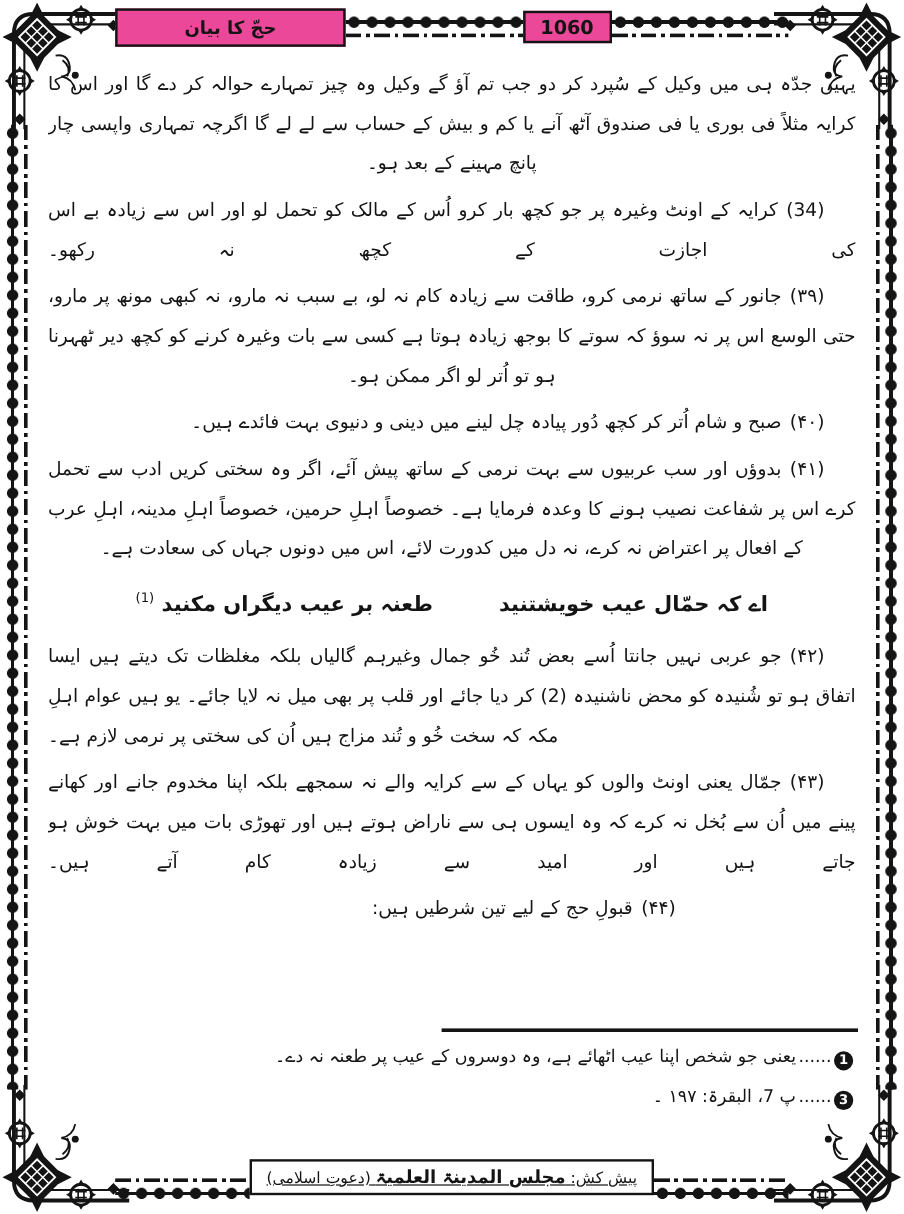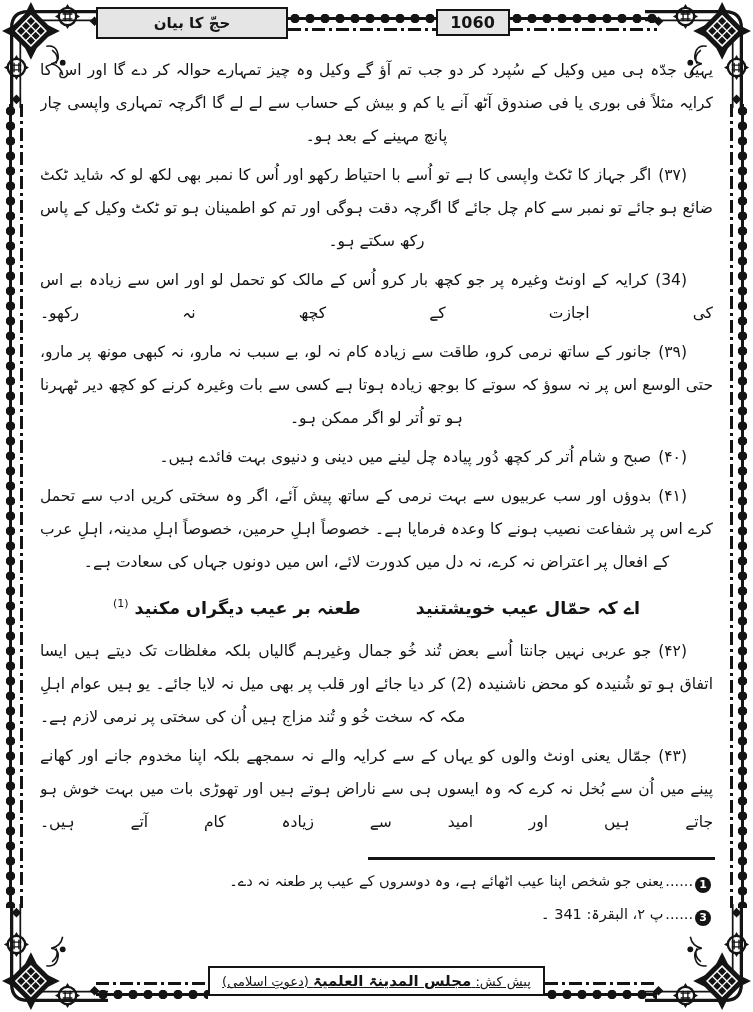--- a/index.html
+++ b/index.html
@@ -24,21 +24,21 @@
   .beads-h{height:11px;
     background-image:radial-gradient(circle at 7px 5.5px,#141414 4.4px,transparent 5px),
       linear-gradient(0deg,transparent 4px,#141414 4px 7px,transparent 7px);
     background-size:15px 11px,100% 11px;background-repeat:repeat-x;}
   .dash-h{height:3px;
     background:repeating-linear-gradient(90deg,#141414 0 13px,transparent 13px 17px,#141414 17px 20px,transparent 20px 24px);}
   
   .header{position:absolute;top:5px;left:96px;right:96px;height:38px;display:flex;direction:rtl;align-items:flex-start;}
   .chain{flex:1;min-width:18px;display:flex;flex-direction:column;margin-top:8px;}
   .chain .dash-h{margin-top:4px;}
-  .box{border:2px solid #141414;background:#e5e5e5;text-align:center;}
+  .box{border:2px solid #141414;background:#ec4899;text-align:center;}
   .bahar-box{flex:none;margin-top:2px;padding:3px 10px;font-weight:bold;font-size:14px;}
   .pageno-box{flex:none;margin-top:4px;width:70px;padding:2px 0;font-weight:bold;font-size:16px;direction:ltr;}
   .hajj-box{flex:none;margin-top:2px;width:188px;padding:5px 0;border-width:2.5px;font-weight:bold;font-size:15px;}
   
   .body-text{position:absolute;top:54px;left:40px;right:40px;bottom:160px;overflow:hidden;
     font-size:15.5px;line-height:33px;text-align:justify;}
   .para{margin:0 0 6px;}
   .indent{text-indent:26px;}
   .last-center{text-align-last:center;}
   .last-left{text-align-last:left;}
@@ -121,21 +121,20 @@
     <div class="box pageno-box">1060</div>
     <div class="chain">
         <div class="beads-h"></div>
         <div class="dash-h"></div>
       </div>
     <div class="box hajj-box">حجّ کا بیان</div>
   </div>
 
   <div class="body-text">
     <p class="para last-center"><span>یہیں جدّہ ہی میں وکیل کے سُپرد کر دو جب تم آؤ گے وکیل وہ چیز تمہارے حوالہ کر دے گا اور اس کا کرایہ مثلاً فی بوری یا فی صندوق آٹھ آنے یا کم و بیش کے حساب سے لے لے گا اگرچہ تمہاری واپسی چار پانچ مہینے کے بعد ہو۔</span></p>
-    <p class="para indent last-center"><span class="pnum">(۳۷)</span><span>اگر جہاز کا ٹکٹ واپسی کا ہے تو اُسے با احتیاط رکھو اور اُس کا نمبر بھی لکھ لو کہ شاید ٹکٹ ضائع ہو جائے تو نمبر سے کام چل جائے گا اگرچہ دقت ہوگی اور تم کو اطمینان ہو تو ٹکٹ وکیل کے پاس رکھ سکتے ہو۔</span></p>
     <p class="para indent last-justify"><span class="pnum">(34)</span><span>کرایہ کے اونٹ وغیرہ پر جو کچھ بار کرو اُس کے مالک کو تحمل لو اور اس سے زیادہ بے اس کی اجازت کے کچھ نہ رکھو۔</span></p>
     <p class="para indent last-center"><span class="pnum">(۳۹)</span><span>جانور کے ساتھ نرمی کرو، طاقت سے زیادہ کام نہ لو، بے سبب نہ مارو، نہ کبھی مونھ پر مارو، حتی الوسع اس پر نہ سوؤ کہ سوتے کا بوجھ زیادہ ہوتا ہے کسی سے بات وغیرہ کرنے کو کچھ دیر ٹھہرنا ہو تو اُتر لو اگر ممکن ہو۔</span></p>
     <p class="para indent"><span class="pnum">(۴۰)</span><span>صبح و شام اُتر کر کچھ دُور پیادہ چل لینے میں دینی و دنیوی بہت فائدے ہیں۔</span></p>
     <p class="para indent last-center"><span class="pnum">(۴۱)</span><span>بدوؤں اور سب عربیوں سے بہت نرمی کے ساتھ پیش آئے، اگر وہ سختی کریں ادب سے تحمل کرے اس پر شفاعت نصیب ہونے کا وعدہ فرمایا ہے۔ خصوصاً اہلِ حرمین، خصوصاً اہلِ مدینہ، اہلِ عرب کے افعال پر اعتراض نہ کرے، نہ دل میں کدورت لائے، اس میں دونوں جہاں کی سعادت ہے۔</span></p>
 
     <div class="couplet">
       <span>اے کہ حمّال عیب خویشتنید</span><span class="couplet-gap"></span><span>طعنہ بر عیب دیگراں مکنید</span>
       <sup class="marker">(1)</sup>
     </div>
 
@@ -144,21 +143,21 @@
     <p class="para center-line"><span class="pnum">(۴۴)</span><span>قبولِ حج کے لیے تین شرطیں ہیں:</span></p>
 
   </div>
 
   <div class="fn-sep"></div>
   <div class="footnotes">
     <div class="fn-row">
       <span class="fn-circle">1</span><span class="fn-leader">......</span><span>یعنی جو شخص اپنا عیب اٹھائے ہے، وہ دوسروں کے عیب پر طعنہ نہ دے۔</span>
     </div>
     <div class="fn-row">
-      <span class="fn-circle">3</span><span class="fn-leader">......</span><span>پ ۲، البقرۃ: 341 ۔</span>
+      <span class="fn-circle">3</span><span class="fn-leader">......</span><span>پ 7، البقرۃ: ۱۹۷ ۔</span>
     </div>
   </div>
 
   <div class="footer">
     <div class="chain">
         <div class="dash-h"></div>
         <div class="beads-h"></div>
       </div>
     <div class="credit-box">
       <span>پیش کش:</span>

